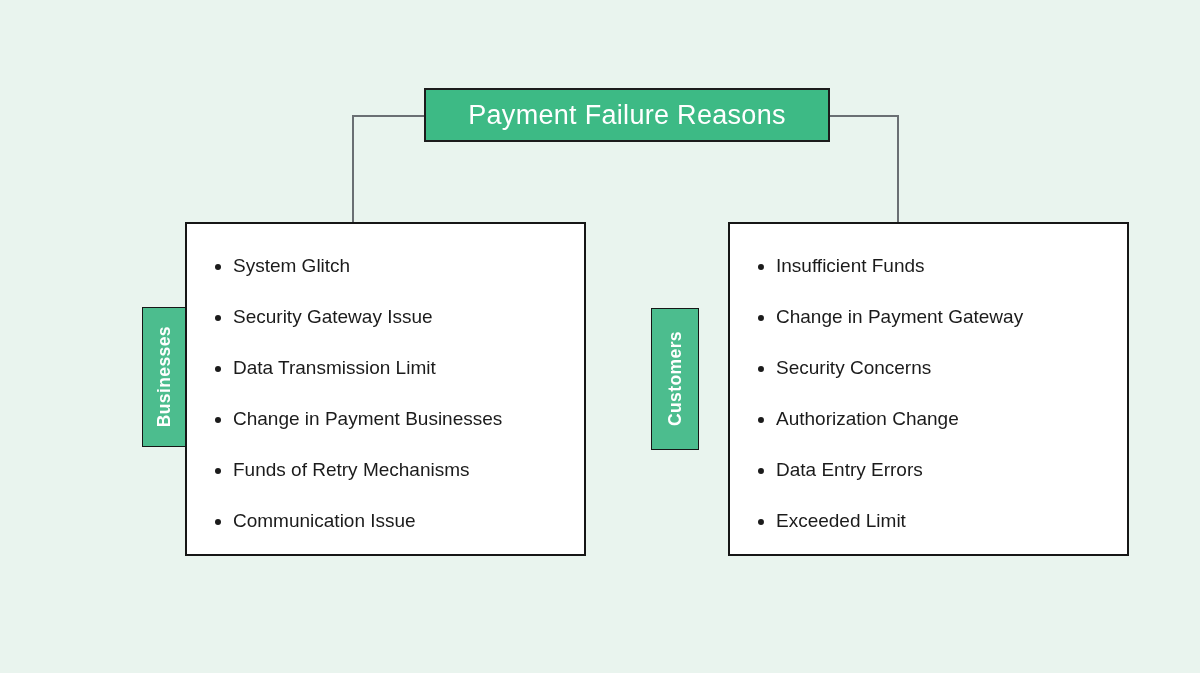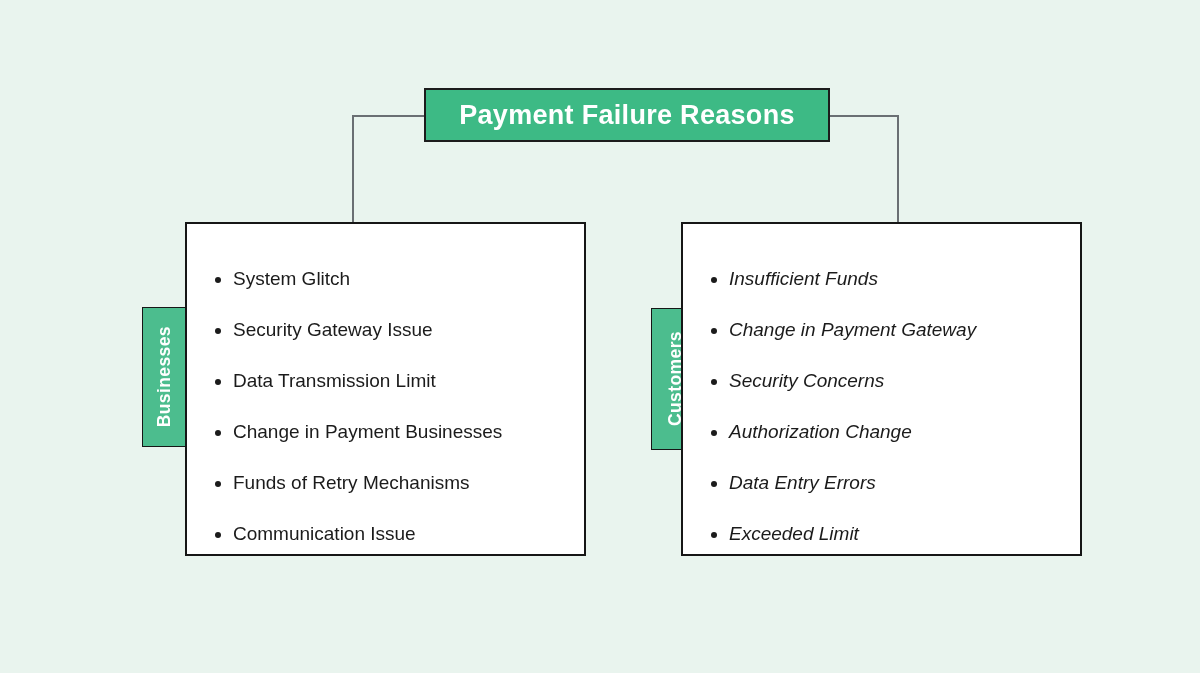--- a/index.html
+++ b/index.html
@@ -32,39 +32,39 @@
     width: 406px;
     height: 54px;
     background: #3dba85;
     border: 2px solid #1c1c1c;
     box-sizing: border-box;
     display: flex;
     align-items: center;
     justify-content: center;
     color: #ffffff;
     font-size: 27px;
-    font-weight: bold;
+    font-weight: normal;
     letter-spacing: 0.3px;
     z-index: 3;
   }
   .group-box {
     position: absolute;
     top: 222px;
     width: 401px;
     height: 334px;
     background: #ffffff;
     border: 2px solid #161616;
     box-sizing: border-box;
     z-index: 2;
   }
   #box-businesses { left: 185px; }
-  #box-customers  { left: 681px; font-style: italic; }
+  #box-customers  { left: 728px; }
   .group-box ul {
     margin: 0;
-    padding: 43px 10px 0 46px;
+    padding: 30px 10px 0 46px;
     list-style: disc outside;
   }
   .group-box li {
     font-size: 19px;
     line-height: 23px;
     color: #1b1b1b;
     margin-bottom: 28px;
   }
   .group-tab {
     position: absolute;

